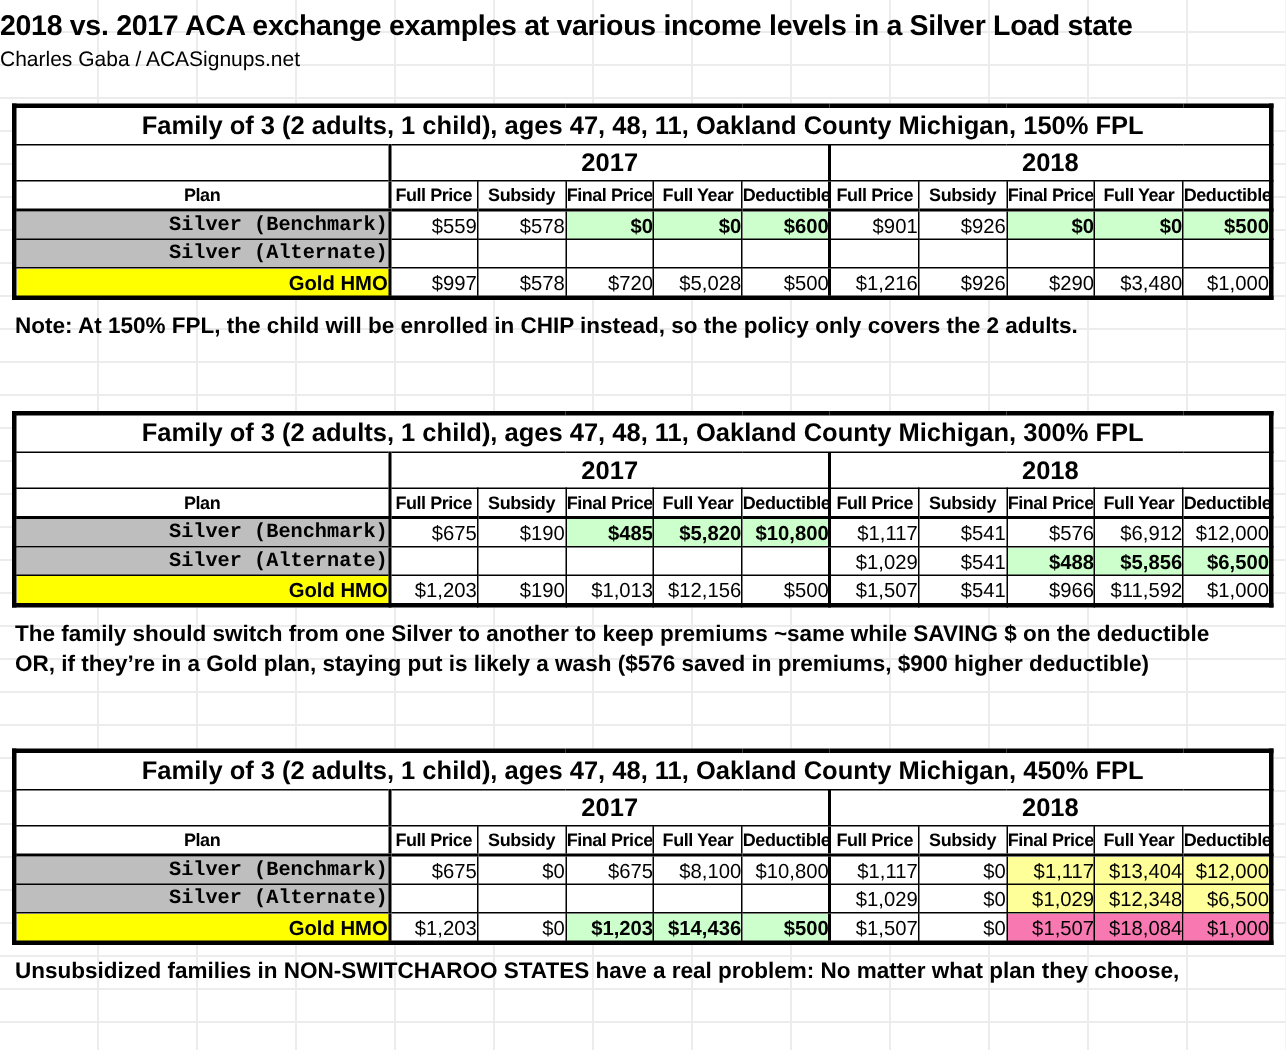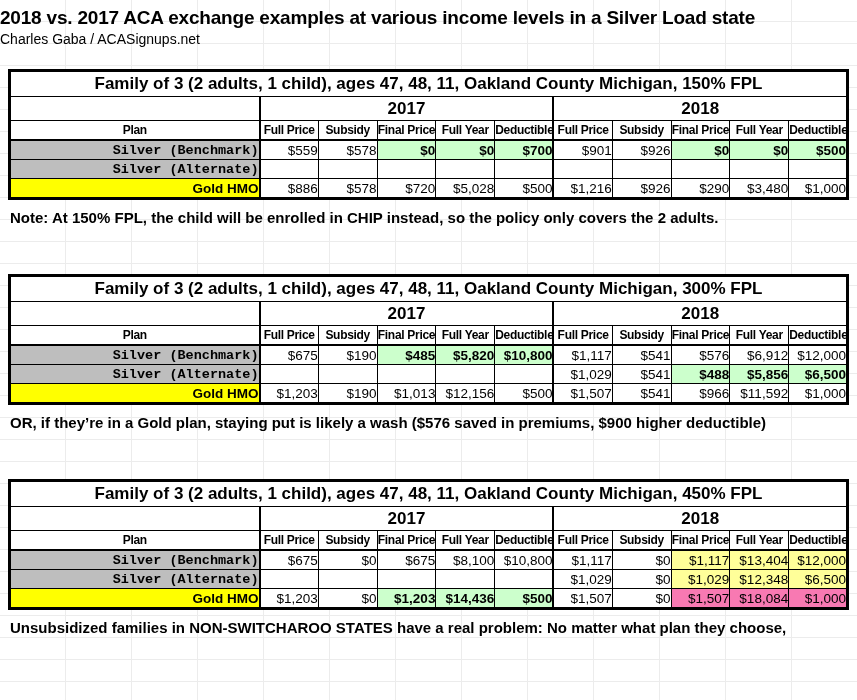--- a/index.html
+++ b/index.html
@@ -88,21 +88,21 @@
               <td class="colhdr">Final Price</td>
               <td class="colhdr">Full Year</td>
               <td class="colhdr">Deductible</td>
             </tr>
             <tr>
               <td class="plabel lbl-gray">Silver (Benchmark)</td>
               <td class="num sepL">$559</td>
               <td class="num">$578</td>
               <td class="num hl-green">$0</td>
               <td class="num hl-green">$0</td>
-              <td class="num hl-green">$700</td>
+              <td class="num hl-green">$600</td>
               <td class="num sepL">$901</td>
               <td class="num">$926</td>
               <td class="num hl-green">$0</td>
               <td class="num hl-green">$0</td>
               <td class="num hl-green">$500</td>
             </tr>
             <tr>
               <td class="plabel lbl-gray">Silver (Alternate)</td>
               <td class="num sepL"></td>
               <td class="num"></td>
@@ -110,21 +110,21 @@
               <td class="num"></td>
               <td class="num"></td>
               <td class="num sepL"></td>
               <td class="num"></td>
               <td class="num"></td>
               <td class="num"></td>
               <td class="num"></td>
             </tr>
             <tr>
               <td class="plabel lbl-yellow">Gold HMO</td>
-              <td class="num sepL">$886</td>
+              <td class="num sepL">$997</td>
               <td class="num">$578</td>
               <td class="num">$720</td>
               <td class="num">$5,028</td>
               <td class="num">$500</td>
               <td class="num sepL">$1,216</td>
               <td class="num">$926</td>
               <td class="num">$290</td>
               <td class="num">$3,480</td>
               <td class="num">$1,000</td>
             </tr>
@@ -203,20 +203,21 @@
               <td class="num">$12,156</td>
               <td class="num">$500</td>
               <td class="num sepL">$1,507</td>
               <td class="num">$541</td>
               <td class="num">$966</td>
               <td class="num">$11,592</td>
               <td class="num">$1,000</td>
             </tr>
           </tbody>
         </table>
+        <div class="note">The family should switch from one Silver to another to keep premiums ~same while SAVING $ on the deductible</div>
         <div class="note">OR, if they’re in a Gold plan, staying put is likely a wash ($576 saved in premiums, $900 higher deductible)</div>
       </div>
       <div class="table-block">
         <table class="grid">
           <colgroup>
             <col style="width: 250px;">
             <col>
             <col>
             <col>
             <col>

